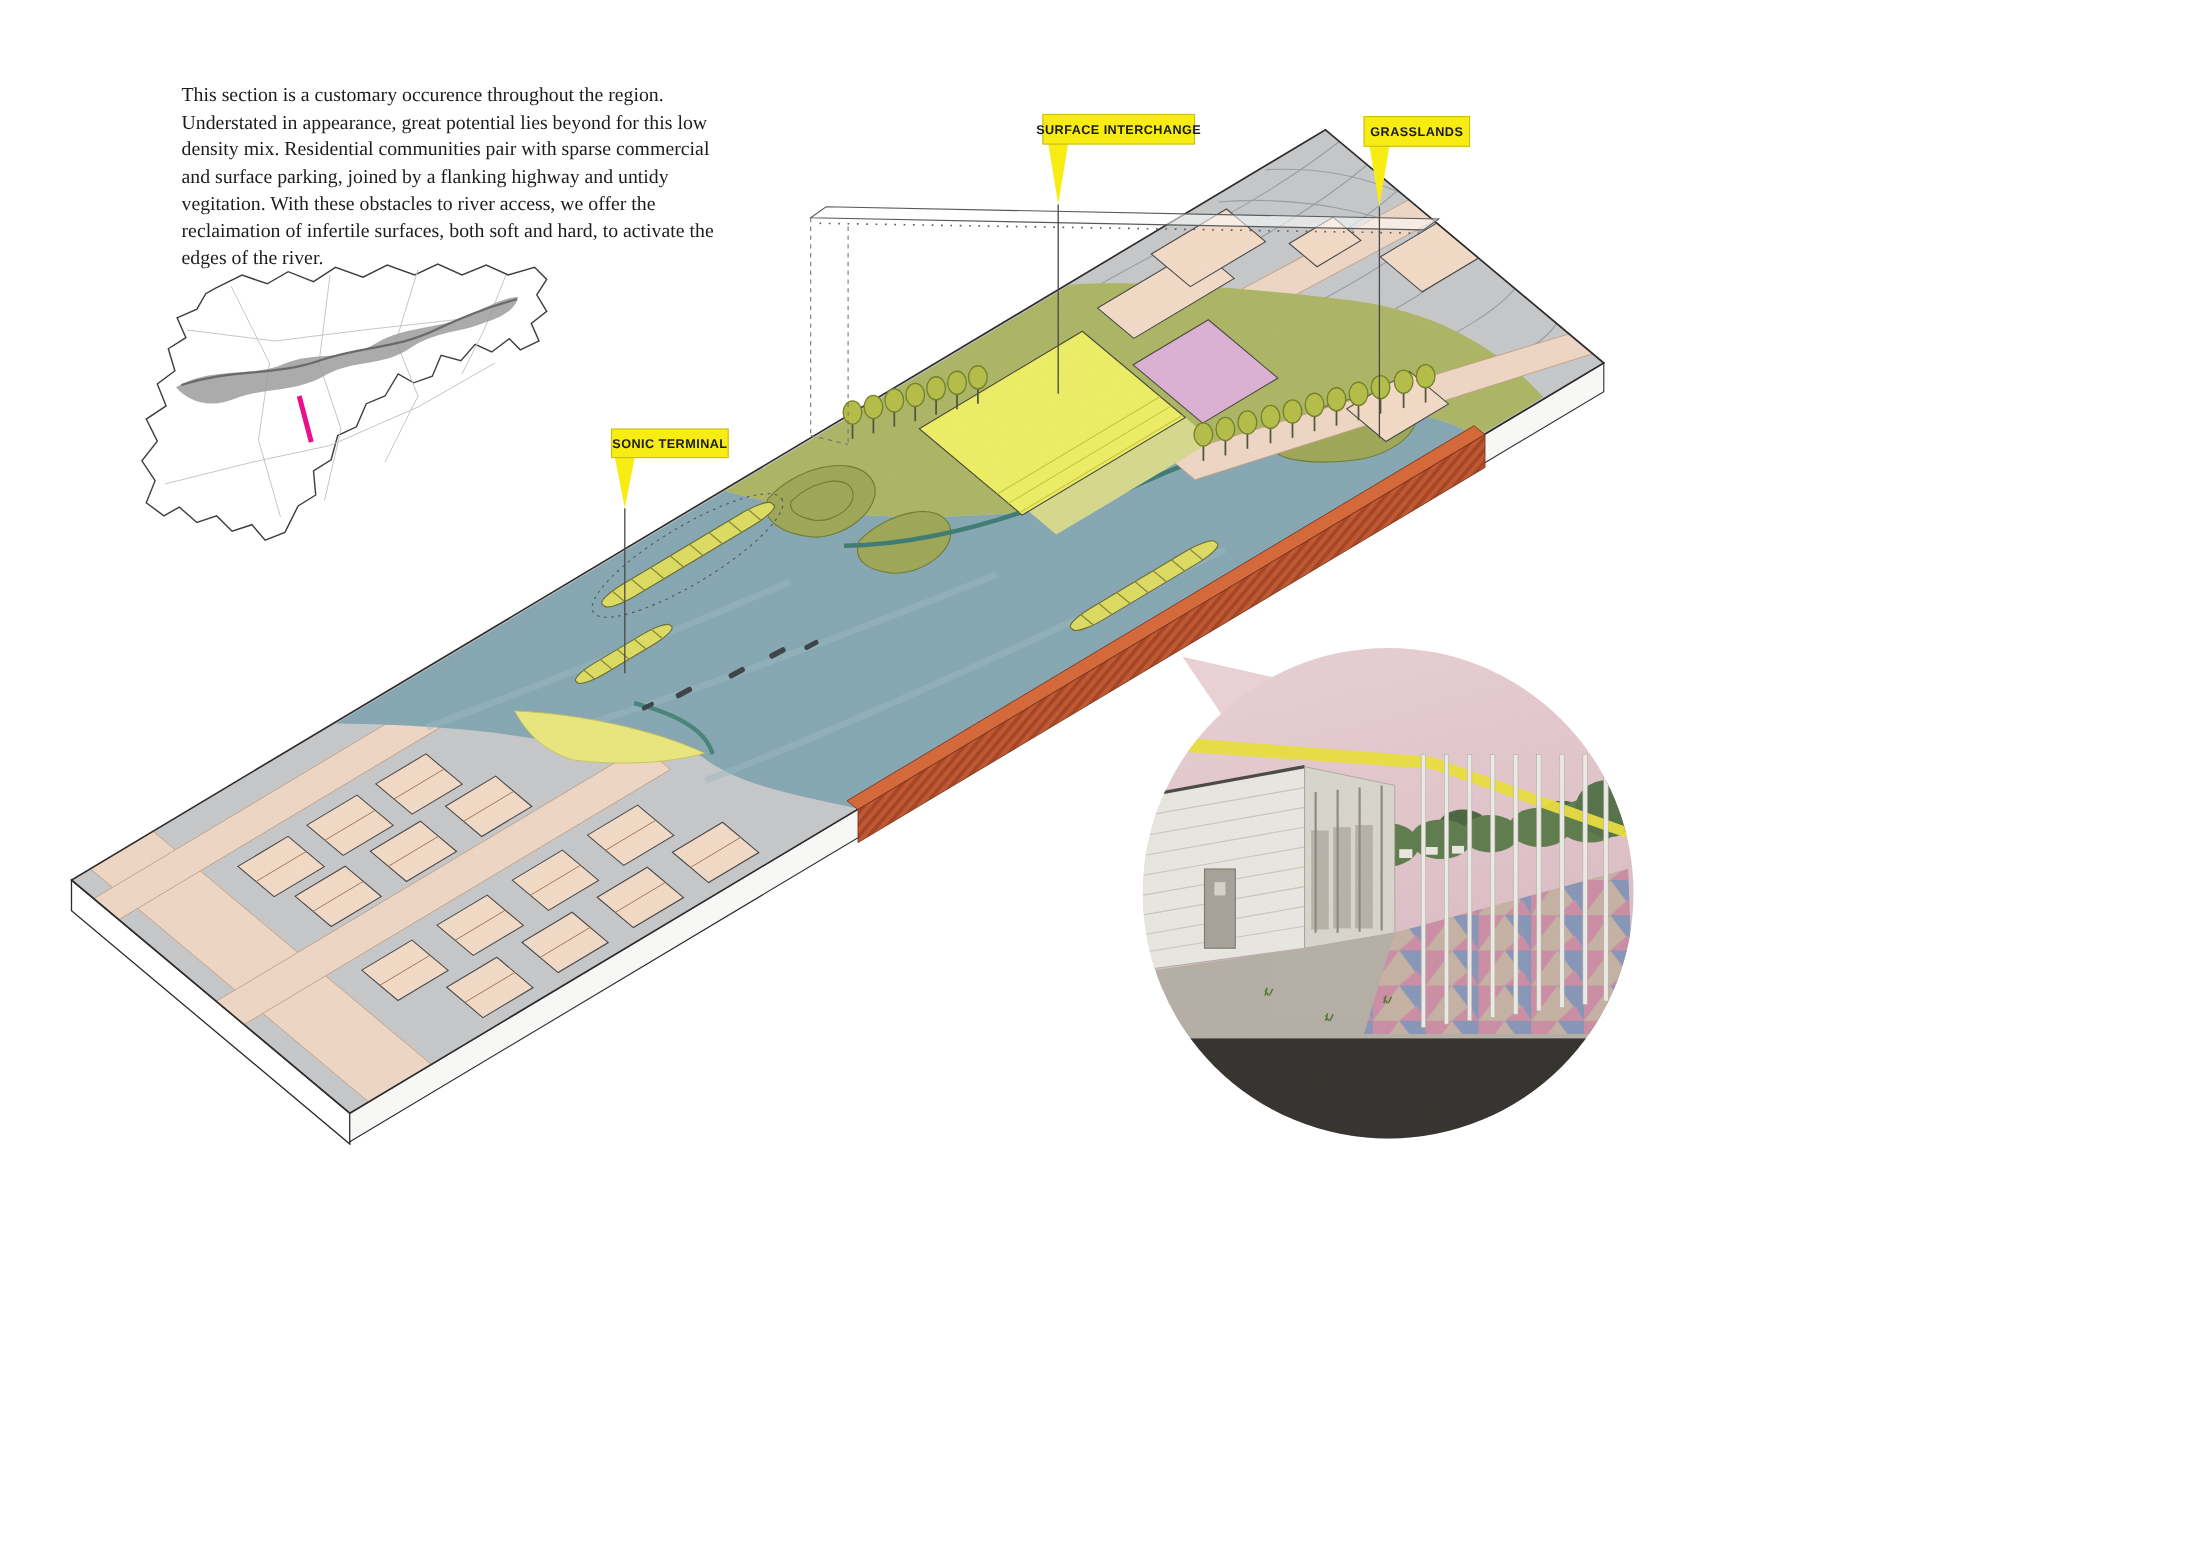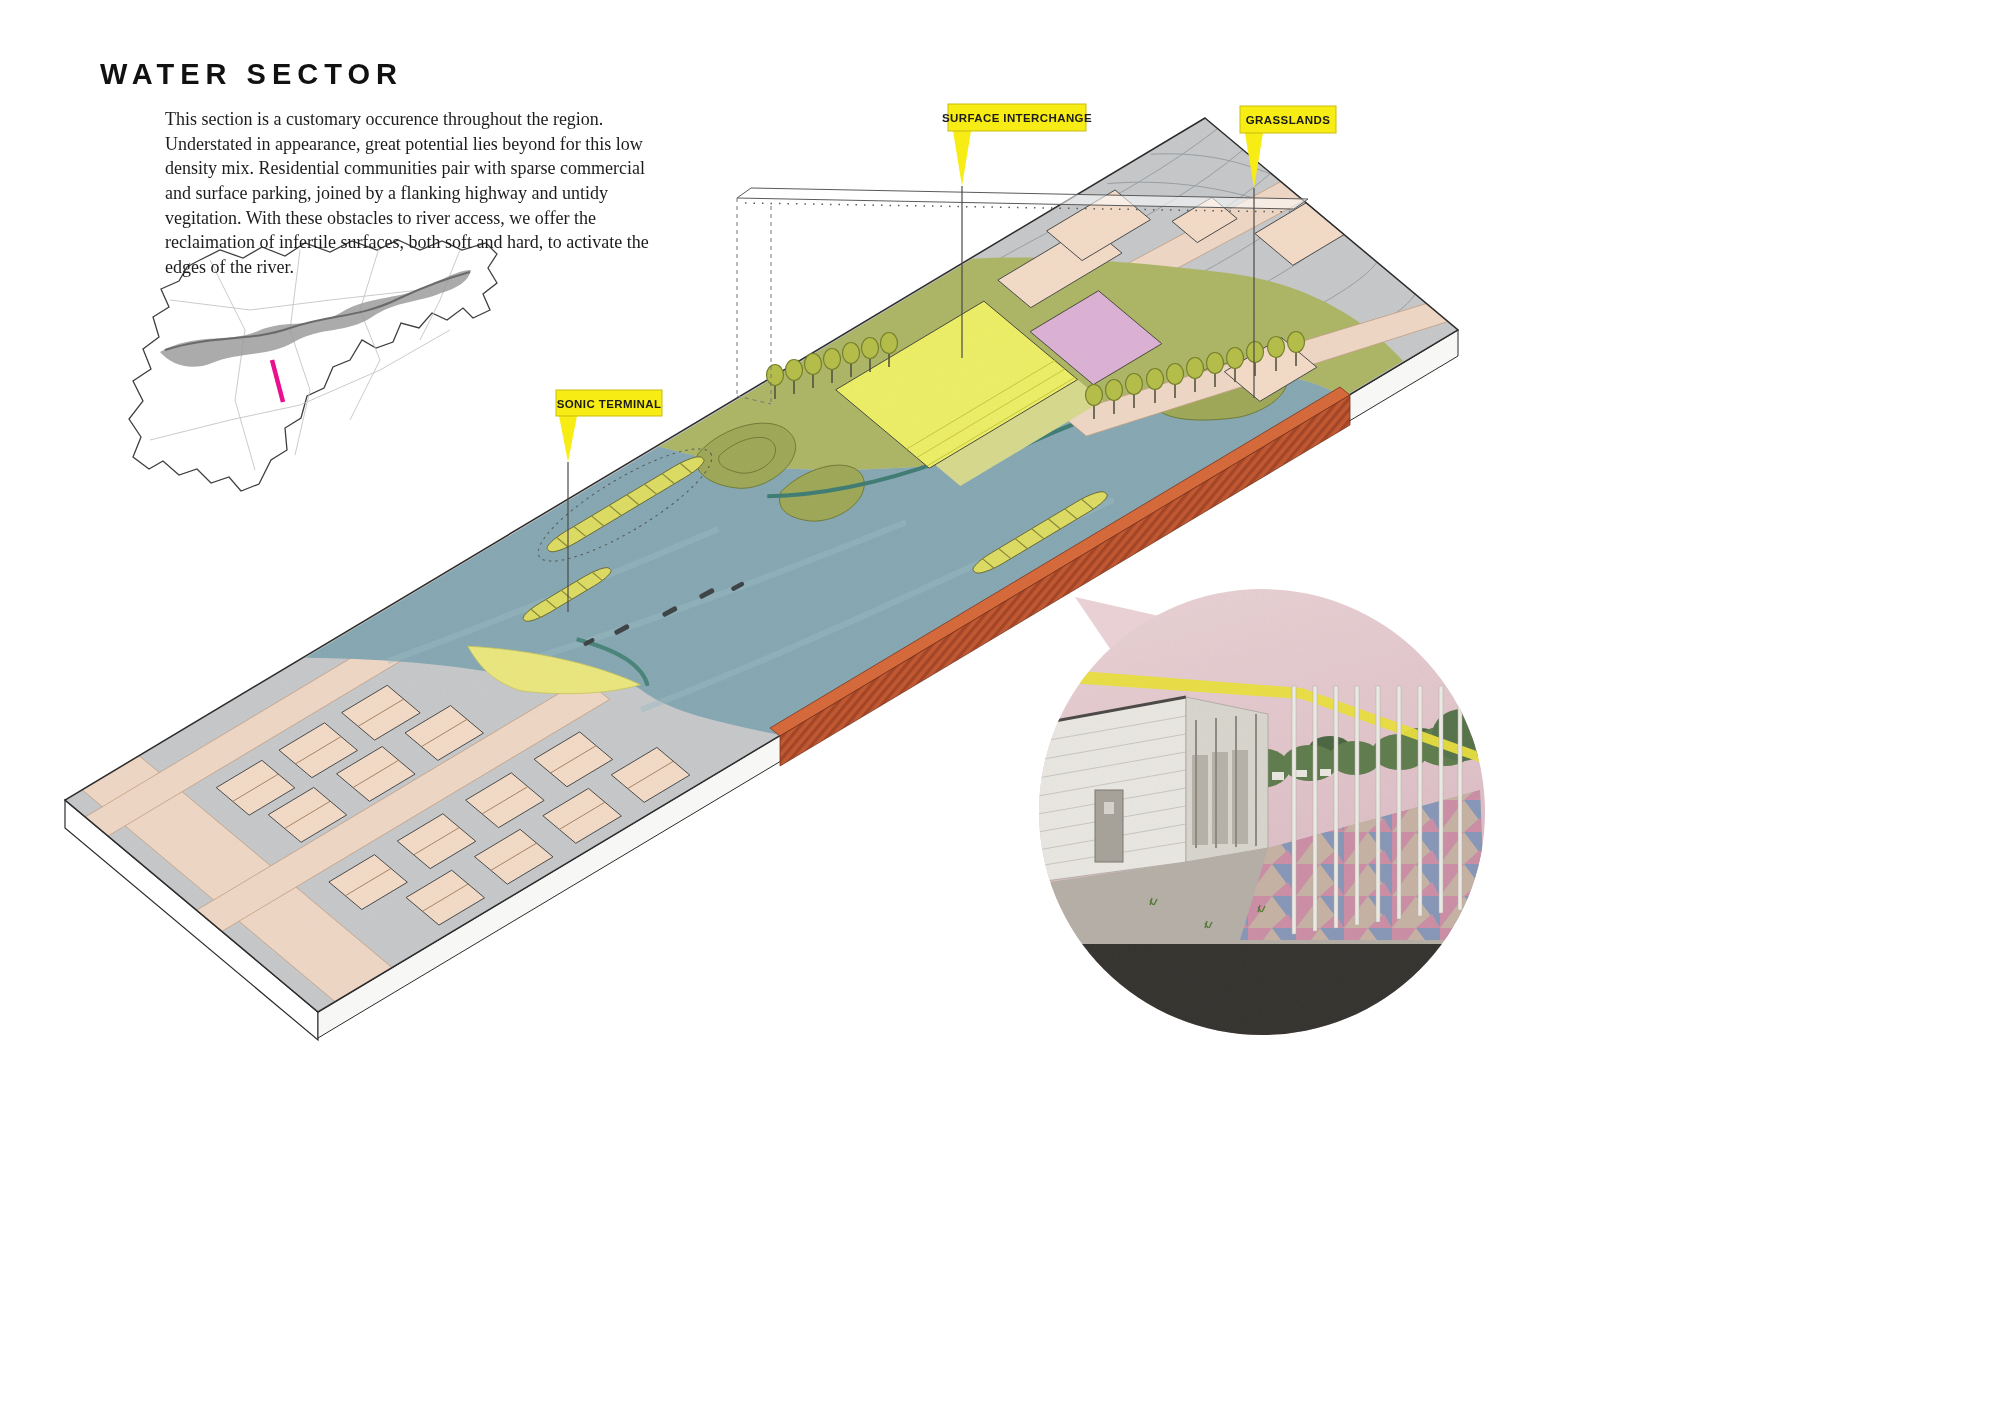--- a/index.html
+++ b/index.html
@@ -297,17 +297,16 @@
       <path d="M1205,928 l2,-7 m2,7 l3,-6 m-4,6 l-3,-5"></path>
       <path d="M1258,912 l2,-7 m2,7 l3,-6 m-4,6 l-3,-5"></path>
     </g>
 
     <rect x="1030" y="944" width="462" height="100" fill="#34322e"></rect>
     <rect x="1036" y="586" width="454" height="454" filter="url(#grain)" opacity="0.16"></rect>
   </g>
 </svg>
 
 <header class="title-block">
-  <h1 class="page-title">WATER SECTOR</h1>
   <p class="intro">This section is a customary occurence throughout the region. Understated in appearance, great potential lies beyond for this low density mix. Residential communities pair with sparse commercial and surface parking, joined by a flanking highway and untidy vegitation. With these obstacles to river access, we offer the reclaimation of infertile surfaces, both soft and hard, to activate the edges of the river.</p>
 </header>
 
 </div>
 
 </body></html>

